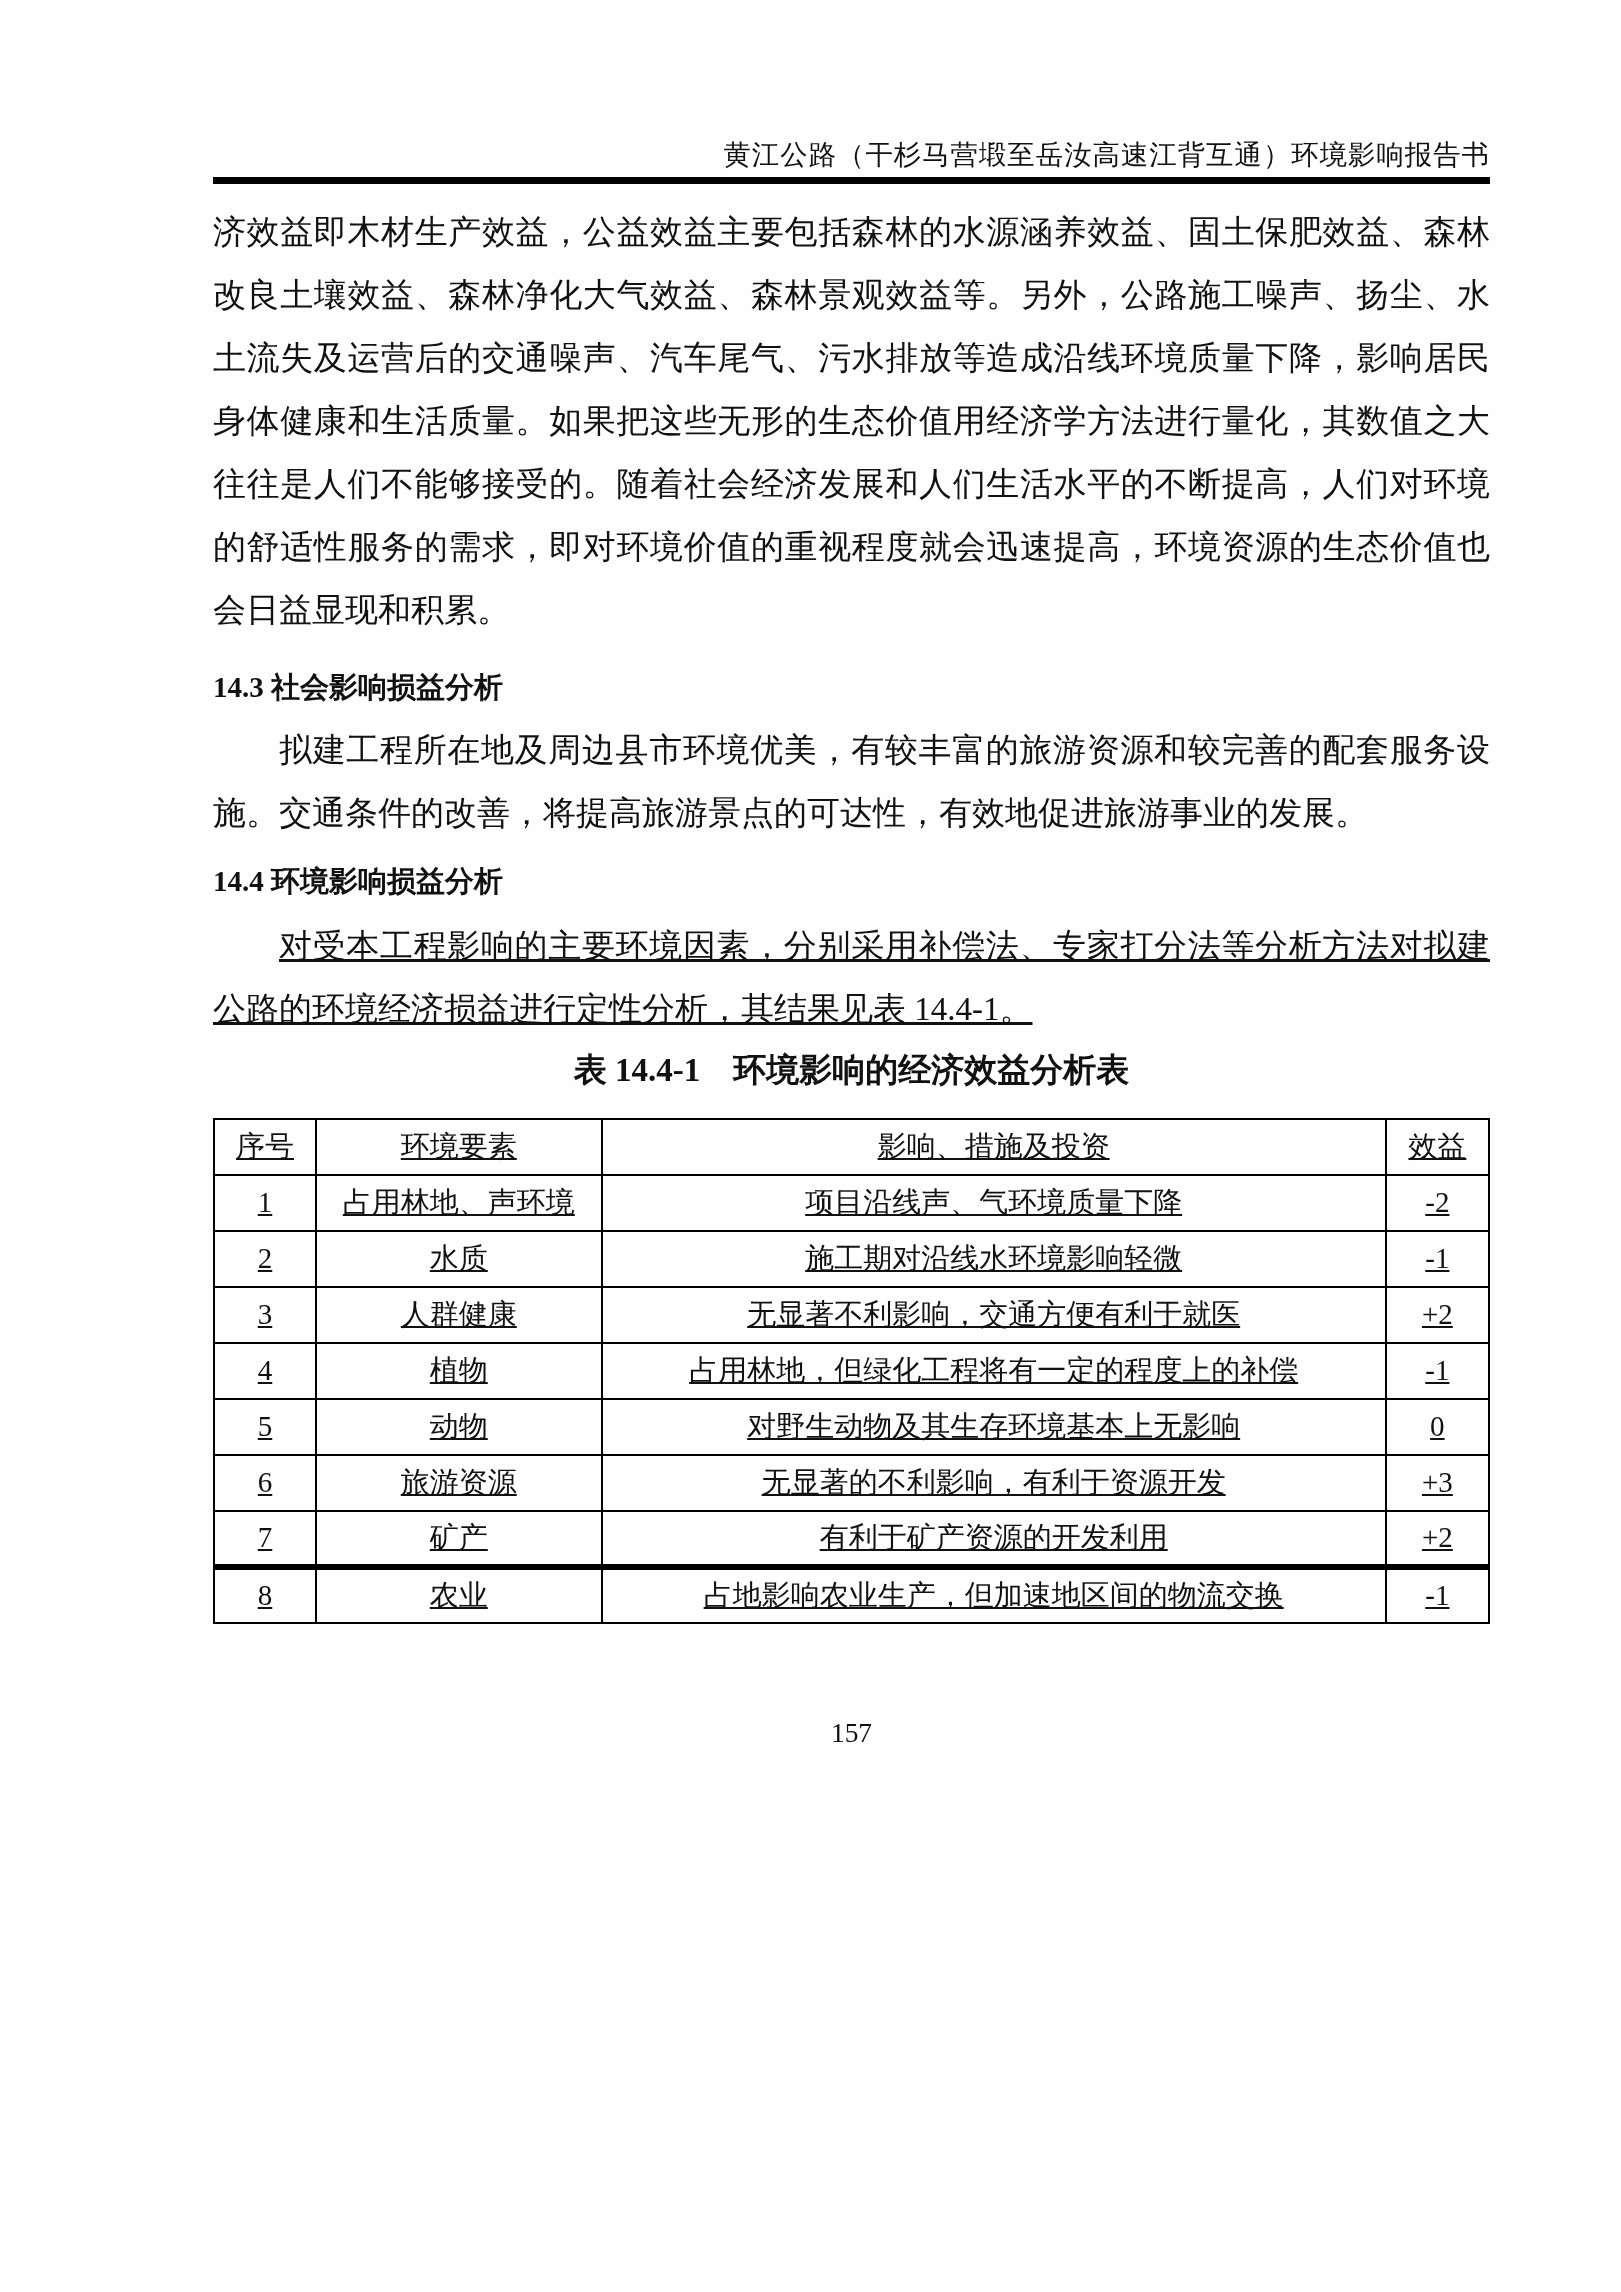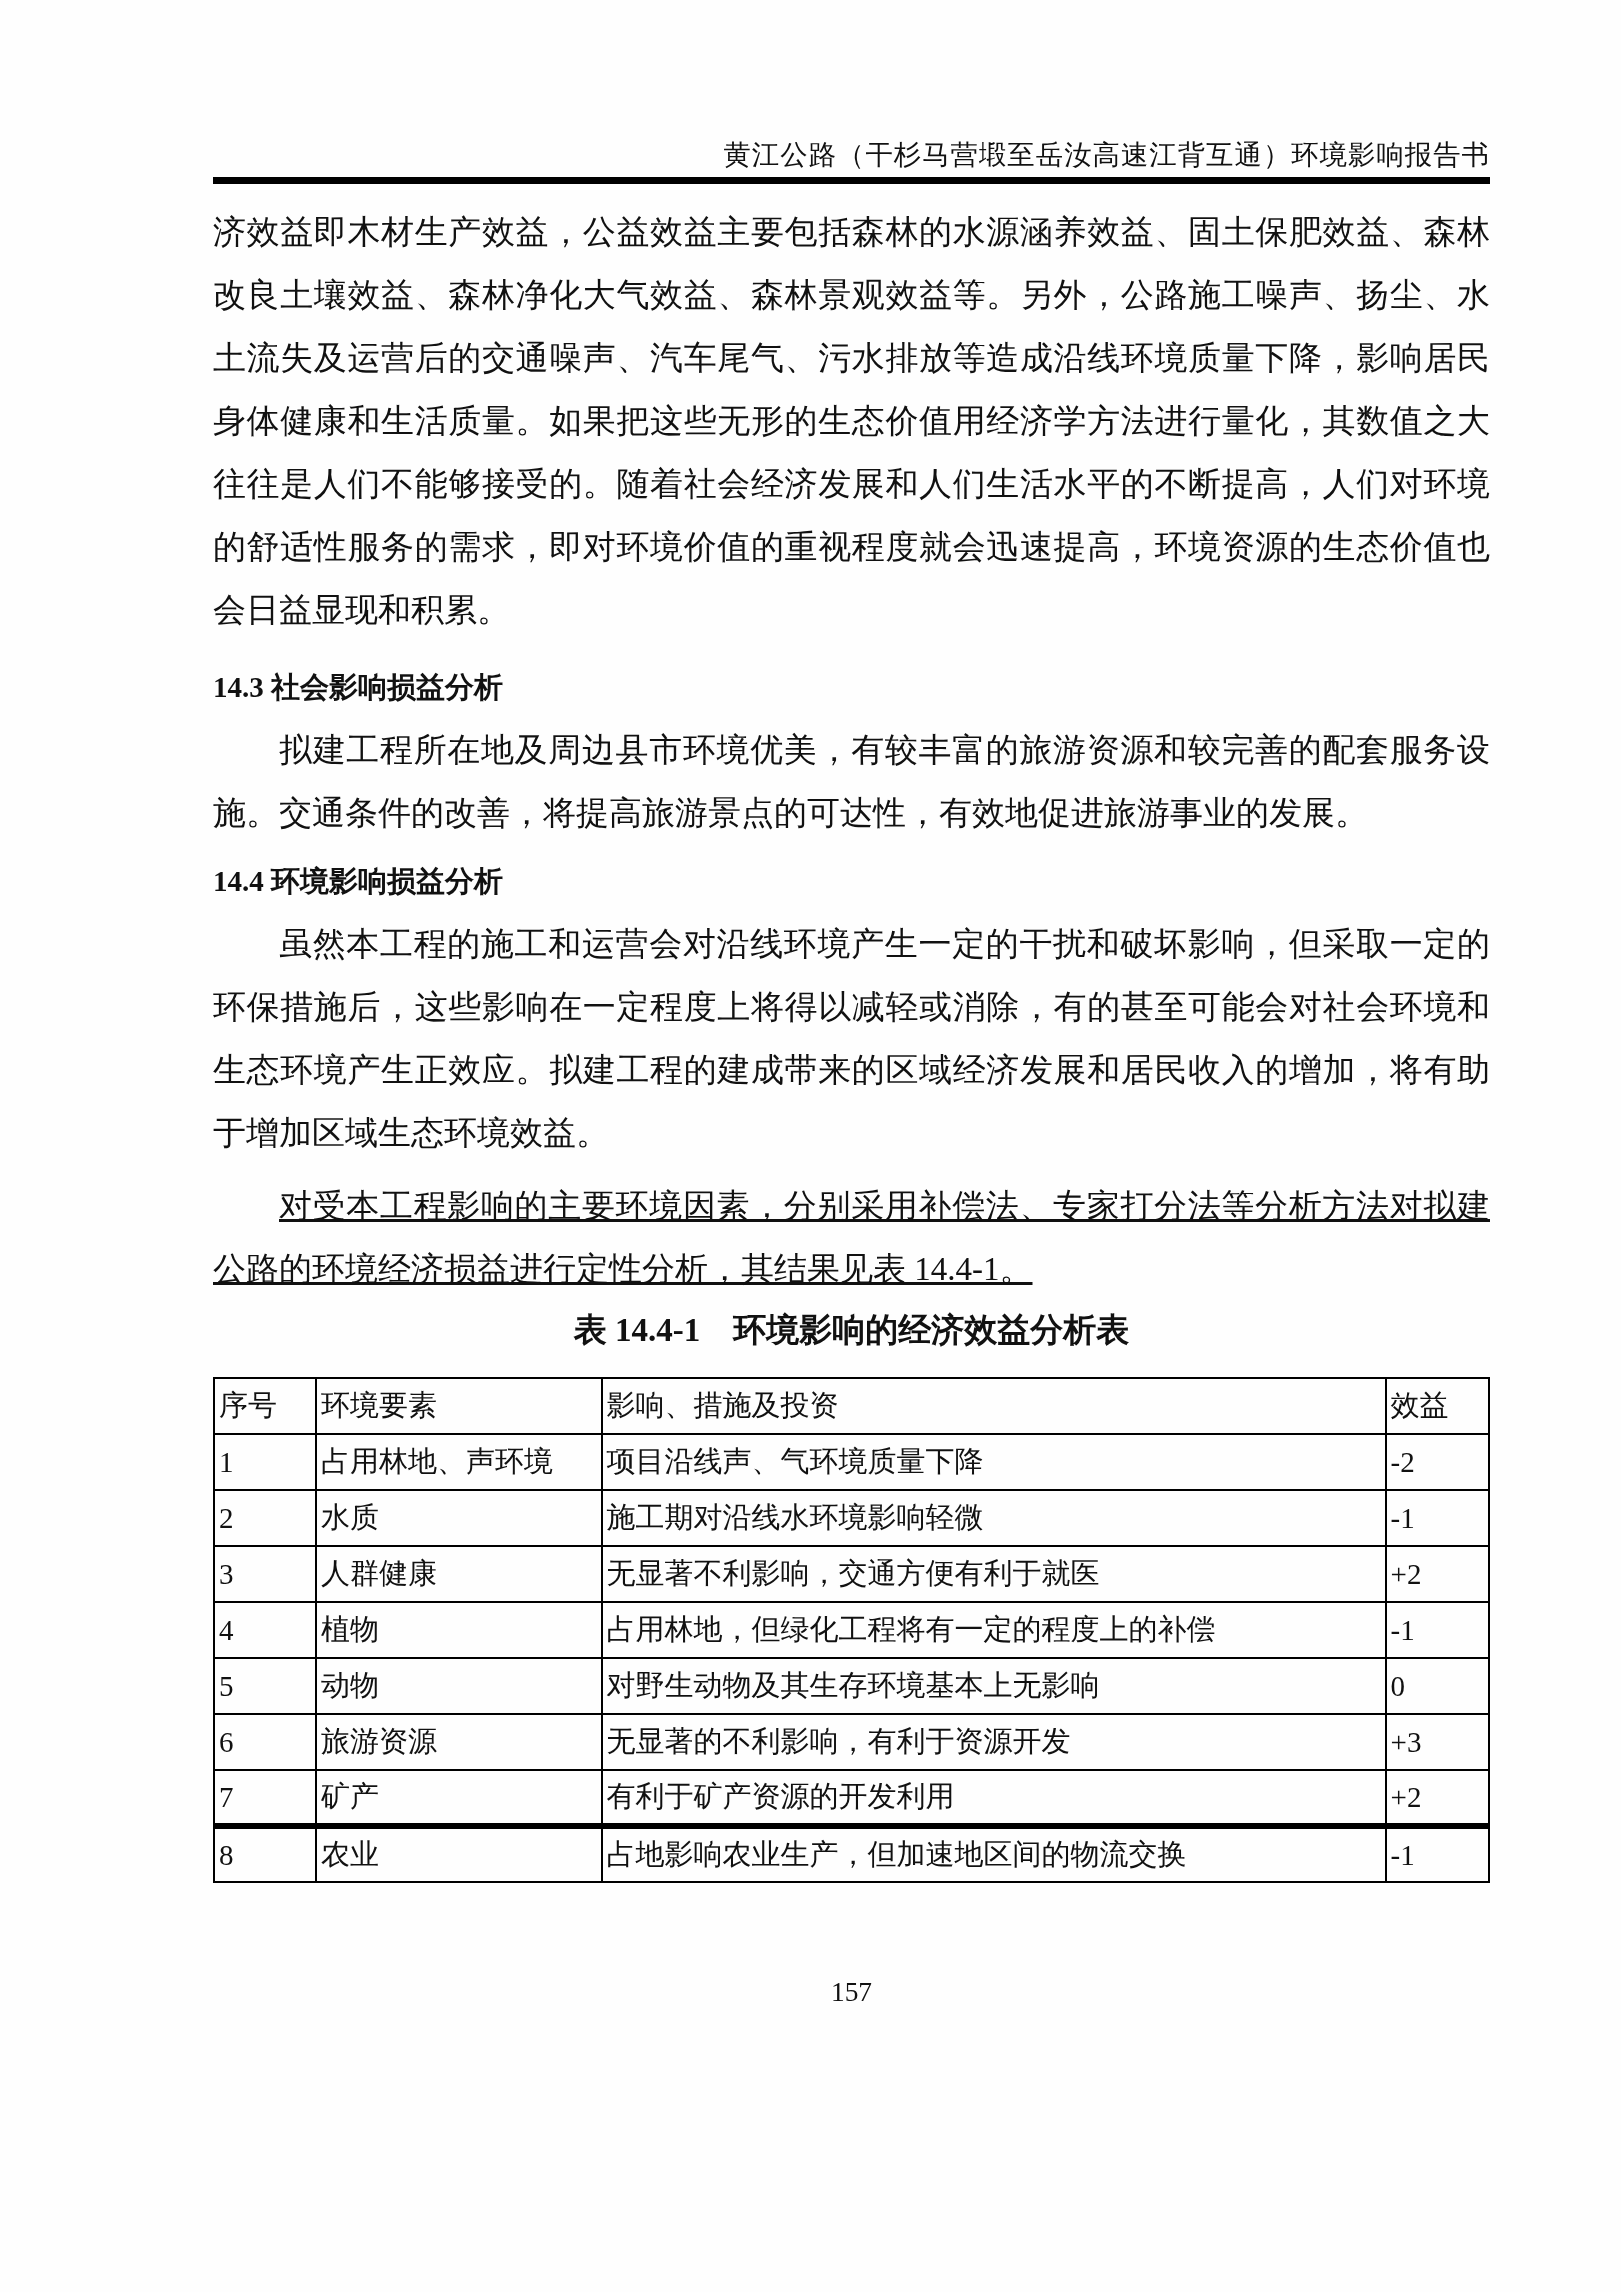--- a/index.html
+++ b/index.html
@@ -64,25 +64,26 @@
   }
   table.benefit-table {
     margin-top: 23.5px;
     width: 100%;
     border-collapse: collapse;
     border: 2.9px solid #000;
     font-size: 29px;
   }
   .benefit-table th, .benefit-table td {
     border: 2px solid #000;
-    text-align: left;
+    text-align: center;
     vertical-align: middle;
     height: 56px;
     font-weight: normal;
     padding: 0 3.9px;
+    text-decoration: underline;
   }
   .benefit-table .col-no     { width: 8.0%; }
   .benefit-table .col-factor { width: 22.4%; }
   .benefit-table .col-impact { width: 61.5%; }
   .benefit-table .col-benefit{ width: 8.1%; border-radius: 18px; }
   tr.thick-top th, tr.thick-top td { border-top: 6.9px solid #000; }
   
   .page-footer {
     margin-top: 94px;
     text-align: center;
@@ -102,21 +103,20 @@
 
     <div class="body-text">
       <p class="para-noindent p1">济效益即木材生产效益，公益效益主要包括森林的水源涵养效益、固土保肥效益、森林改良土壤效益、森林净化大气效益、森林景观效益等。另外，公路施工噪声、扬尘、水土流失及运营后的交通噪声、汽车尾气、污水排放等造成沿线环境质量下降，影响居民身体健康和生活质量。如果把这些无形的生态价值用经济学方法进行量化，其数值之大往往是人们不能够接受的。随着社会经济发展和人们生活水平的不断提高，人们对环境的舒适性服务的需求，即对环境价值的重视程度就会迅速提高，环境资源的生态价值也会日益显现和积累。</p>
 
       <div class="sec-heading">14.3  社会影响损益分析</div>
 
       <p class="para p3">拟建工程所在地及周边县市环境优美，有较丰富的旅游资源和较完善的配套服务设施。交通条件的改善，将提高旅游景点的可达性，有效地促进旅游事业的发展。</p>
 
       <div class="sec-heading h144">14.4  环境影响损益分析</div>
 
-      <p class="para p4">虽然本工程的施工和运营会对沿线环境产生一定的干扰和破坏影响，但采取一定的环保措施后，这些影响在一定程度上将得以减轻或消除，有的甚至可能会对社会环境和生态环境产生正效应。拟建工程的建成带来的区域经济发展和居民收入的增加，将有助于增加区域生态环境效益。</p>
       <p class="para p5">对受本工程影响的主要环境因素，分别采用补偿法、专家打分法等分析方法对拟建公路的环境经济损益进行定性分析，其结果见表 14.4-1。</p>
     </div>
 
     <div class="table-title">表 14.4-1　环境影响的经济效益分析表</div>
 
     <table class="benefit-table">
       <thead>
         <tr>
           <th class="col-no">序号</th>
           <th class="col-factor">环境要素</th>

